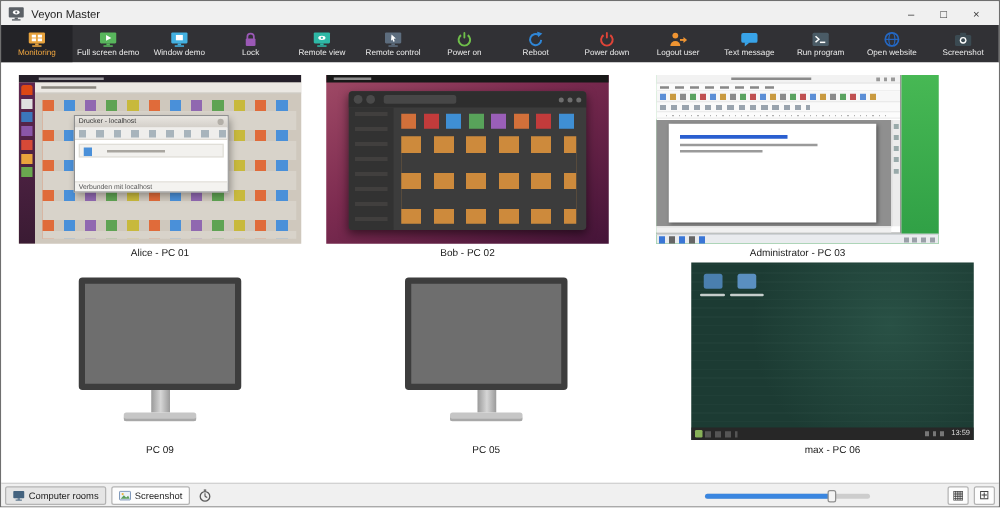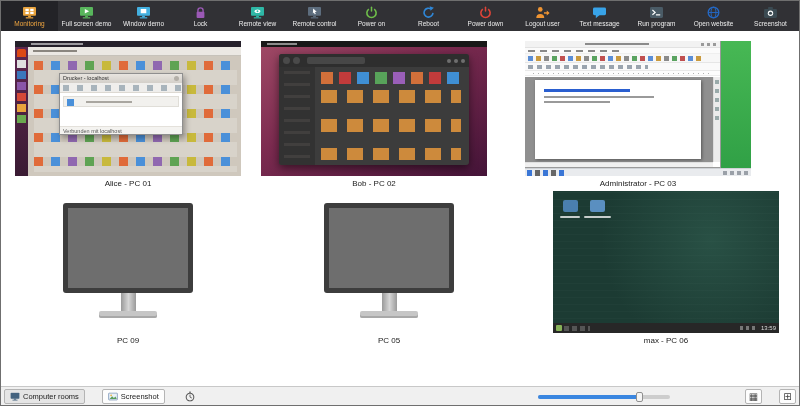--- a/index.html
+++ b/index.html
@@ -121,21 +121,21 @@
   .mlab{position:absolute;height:2px;background:rgba(255,255,255,.75);border-radius:1px}
   .mlab.m1{left:7px;top:25px;width:20px}
   .mlab.m2{left:31px;top:25px;width:27px}
   .mtask{position:absolute;left:0;right:0;bottom:0;height:10px;background:#272727;display:flex;align-items:center;padding:0 3px;gap:2px}
   .mstart{width:6px;height:6px;background:#87b158;border-radius:1px}
   .mapps{width:26px;height:5px;background:repeating-linear-gradient(90deg,#555 0 5px,transparent 5px 8px)}
   .mtray{margin-left:auto;width:16px;height:4px;background:repeating-linear-gradient(90deg,#777 0 3px,transparent 3px 6px)}
   .mclock{font-size:6px;color:#ddd;margin-left:3px;line-height:10px}
 
   
-  .statusbar{height:19px;background:#f0f0f0;border-top:1px solid #c8c8c8;display:flex;align-items:center;padding:0 3px;gap:17px;flex:0 0 auto}
+  .statusbar{height:19px;background:#f0f0f0;border-top:1px solid #c8c8c8;display:flex;align-items:center;padding:0 3px;gap:4px;flex:0 0 auto}
   .sb-btn{height:15px;display:flex;align-items:center;gap:3px;padding:0 5px;background:#fdfdfd;border:1px solid #b4b4b4;border-radius:2px;font-size:7.5px;color:#222;cursor:default}
   .sb-btn.toggled{background:#e5e5e5}
   .sb-btn svg{width:10px;height:9px}
   .search{height:15px;width:222px;border:1px solid #adadad;background:#fff;font-size:7.5px;padding:0 4px;color:#333;font-family:"Liberation Sans",sans-serif}
   .search::placeholder{color:#9a9a9a}
   .pw-btn{width:17px;height:15px;border:none;background:transparent;display:flex;align-items:center;justify-content:center;color:#5a5a5a;cursor:default}
   .pw-btn svg{width:12px;height:11px;fill:currentColor}
   .spacer{flex:1}
   .slider{width:132px;height:15px;position:relative;margin-right:58px;cursor:default}
   .sl-groove{position:absolute;left:0;right:0;top:6px;height:4px;background:#cdcdcd;border-radius:2px}
@@ -227,20 +227,33 @@
       <circle cx="8" cy="7.8" r="5.1" fill="none" stroke="currentColor" stroke-width="1.4"></circle>
       <path d="M8 7.8 L8 4.4" stroke="currentColor" stroke-width="1.2" fill="none"></path>
       <path d="M8 7.8 L10.4 9" stroke="currentColor" stroke-width="1.2" fill="none"></path>
       <rect x="6.7" y="0.4" width="2.6" height="1.5"></rect>
     </symbol>
   </defs>
 </svg>
 
 <div class="window">
 
+  <div class="titlebar">
+    <span class="applogo">
+        <svg viewBox="0 0 16 14">
+          <use href="#i-mon-eye"></use>
+        </svg>
+      </span>
+    <span class="title">Veyon Master</span>
+    <div class="win-controls">
+      <span class="win-btn">–</span>
+      <span class="win-btn">□</span>
+      <span class="win-btn">×</span>
+    </div>
+  </div>
 
   <div class="toolbar">
     <div class="tb-item active">
       <span class="tb-ico" style="color: rgb(232, 163, 61);">
           <svg class="tbsvg" viewBox="0 0 16 14">
             <use href="#i-mon-grid"></use>
           </svg>
         </span>
       <span class="tb-label">Monitoring</span>
     </div>

